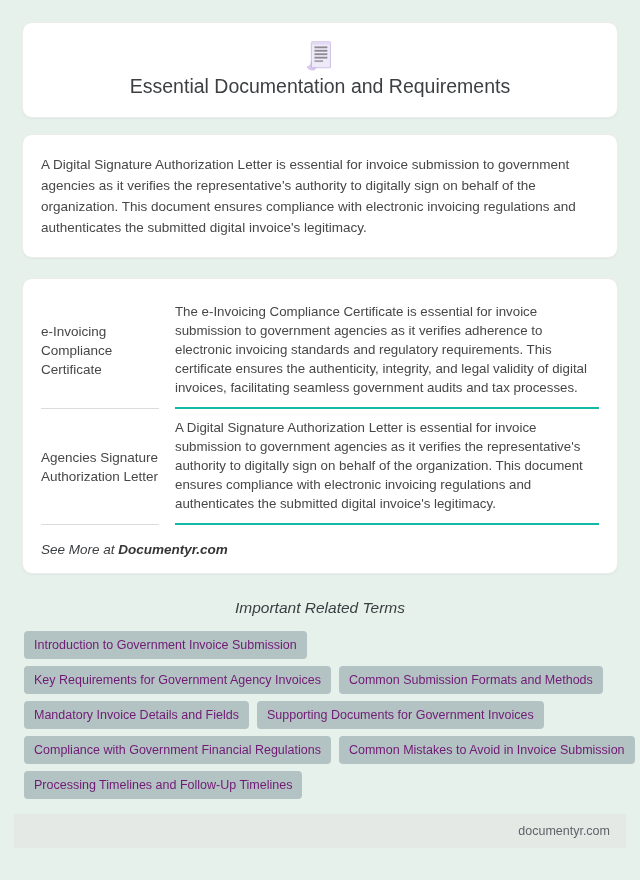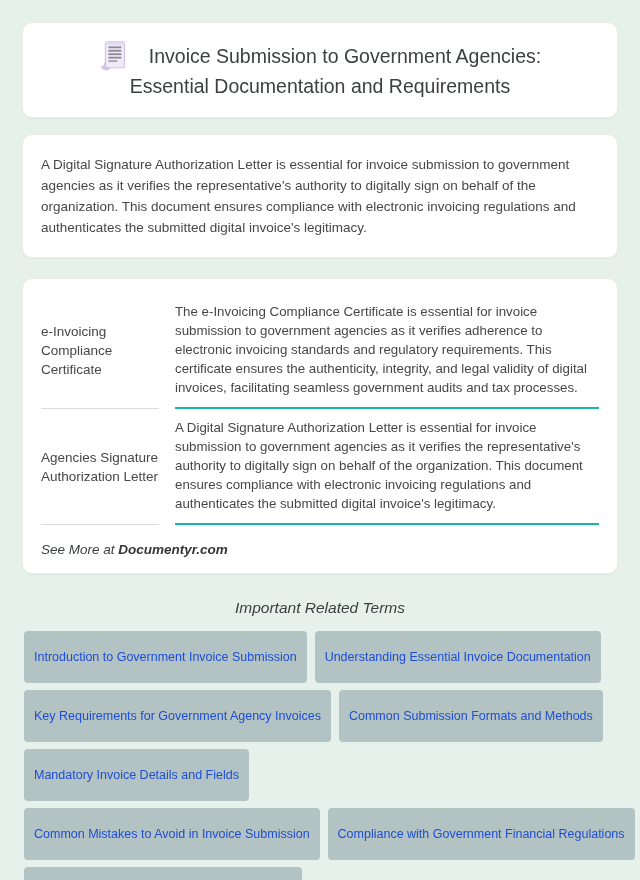--- a/index.html
+++ b/index.html
@@ -91,24 +91,24 @@
   }
   .chips {
     margin: 14px 24px 0;
     display: flex;
     flex-direction: column;
     gap: 7px;
   }
   .chip-row { display: flex; gap: 8px; }
   .chip {
     background: #b3c2c2;
-    color: #1d4ed8;
+    color: #701a75;
     font-size: 12.5px;
     line-height: 16px;
-    padding: 18px 10px;
+    padding: 6px 10px;
     border-radius: 4px;
     white-space: nowrap;
     cursor: pointer;
   }
   
   .footer-bar {
     margin: 15px 14px 0;
     height: 34px;
     background: #e5e9e6;
     display: flex;
@@ -126,21 +126,20 @@
     <svg class="receipt-icon" viewBox="0 0 24 26" aria-hidden="true">
       <rect x="5" y="1.5" width="15.5" height="21" rx="0.8" fill="#efeaf8" stroke="#cfc4e6" stroke-width="0.9"></rect>
       <rect x="5" y="1.5" width="15.5" height="2.2" fill="#e2d9f3"></rect>
       <rect x="7.5" y="5.2" width="10.5" height="1.5" fill="#8d8a96"></rect>
       <rect x="7.5" y="8.0" width="10.5" height="1.5" fill="#8d8a96"></rect>
       <rect x="7.5" y="10.8" width="10.5" height="1.5" fill="#8d8a96"></rect>
       <rect x="7.5" y="13.6" width="10.5" height="1.5" fill="#8d8a96"></rect>
       <rect x="7.5" y="16.4" width="7" height="1.5" fill="#a5a2ad"></rect>
       <path d="M5 22.5 L5 17.5 C5 20.5 3.2 21.6 1.6 21.8 C2.4 23.8 4.6 24.6 7.5 24.2 L8.5 22.5 Z" fill="#d9ccf0" stroke="#c3b4e2" stroke-width="0.6"></path>
     </svg>
-    <span class="title-text">Invoice Submission to Government Agencies:</span>
   </div>
   <div class="title-text">Essential Documentation and Requirements</div>
 </div>
 
 <div class="card summary-card">
   <div class="summary-text">A Digital Signature Authorization Letter is essential for invoice submission to government agencies as it verifies the representative's authority to digitally sign on behalf of the organization. This document ensures compliance with electronic invoicing regulations and authenticates the submitted digital invoice's legitimacy.</div>
 </div>
 
 <div class="card table-card">
   <div class="terms-table">
@@ -153,32 +152,32 @@
       <div class="desc-cell">A Digital Signature Authorization Letter is essential for invoice submission to government agencies as it verifies the representative's authority to digitally sign on behalf of the organization. This document ensures compliance with electronic invoicing regulations and authenticates the submitted digital invoice's legitimacy.</div>
     </div>
   </div>
   <div class="see-more"><span>See More at </span><a class="see-more-link" href="#">Documentyr.com</a></div>
 </div>
 
 <div class="related-heading">Important Related Terms</div>
 <div class="chips">
   <div class="chip-row">
     <span class="chip">Introduction to Government Invoice Submission</span>
-    <span class="chip">Understanding Essential Invoice Documentation</span>
   </div>
   <div class="chip-row">
     <span class="chip">Key Requirements for Government Agency Invoices</span>
     <span class="chip">Common Submission Formats and Methods</span>
   </div>
   <div class="chip-row">
     <span class="chip">Mandatory Invoice Details and Fields</span>
+    <span class="chip">Supporting Documents for Government Invoices</span>
   </div>
   <div class="chip-row">
+    <span class="chip">Compliance with Government Financial Regulations</span>
     <span class="chip">Common Mistakes to Avoid in Invoice Submission</span>
-    <span class="chip">Compliance with Government Financial Regulations</span>
   </div>
   <div class="chip-row">
     <span class="chip">Processing Timelines and Follow-Up Timelines</span>
   </div>
 </div>
 
 <div class="footer-bar">
   <span class="footer-site">documentyr.com</span>
 </div>
 

